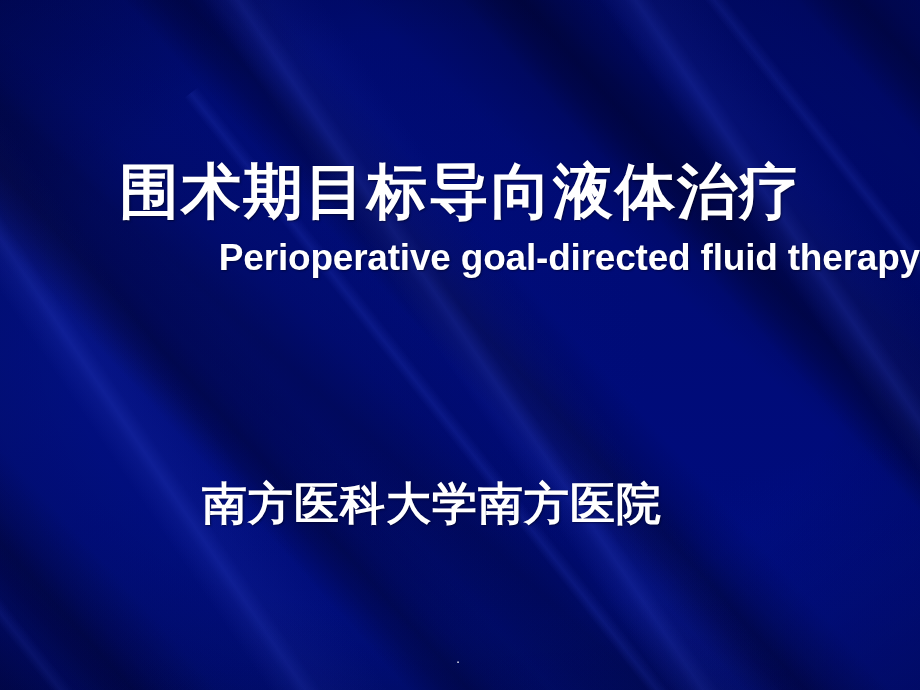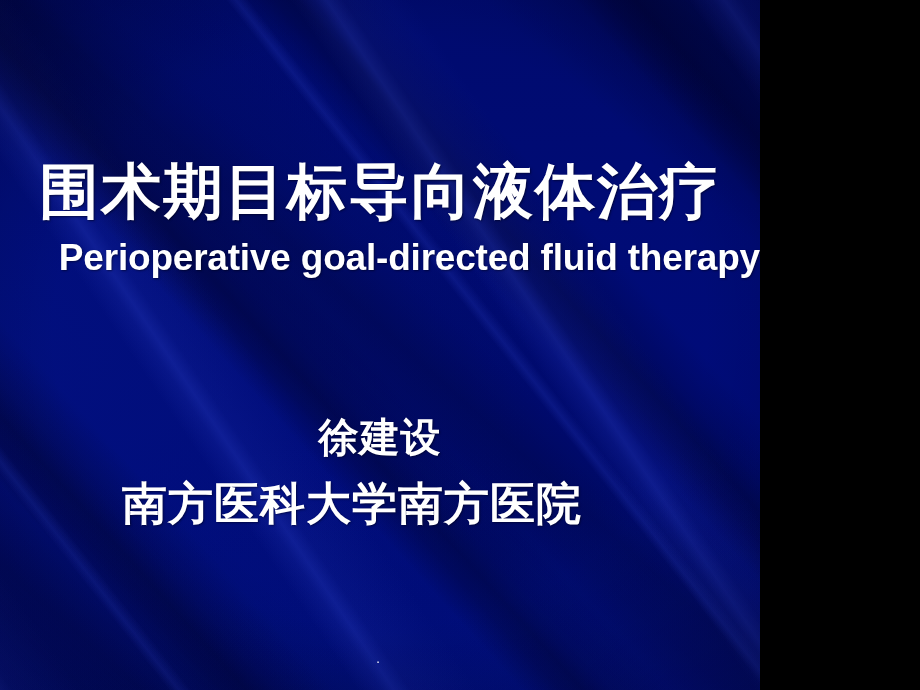--- a/index.html
+++ b/index.html
@@ -3,21 +3,21 @@
 <meta charset="utf-8">
 <style>
   html, body {
     margin: 0;
     padding: 0;
     background: #000000;
   }
 
   #slide {
     position: relative;
-    width: 760px;
+    width: 920px;
     height: 690px;
     overflow: hidden;
     background: #4c1d95;
     font-family: "Liberation Sans", "DejaVu Sans", sans-serif;
     user-select: none;
   }
 
   
 
   .bg-layer {
@@ -225,20 +225,19 @@
     <div class="bg-streaks"></div>
   </div>
   <div class="bg-vignette"></div>
 
   <div class="content">
 
     <div class="title-cn">围术期目标导向液体治疗</div>
 
     <div class="title-en">Perioperative goal-directed fluid therapy</div>
 
-    <div class="author">徐建设</div>
 
     <div class="affiliation">南方医科大学南方医院</div>
 
     <div class="footer-mark">.</div>
 
   </div>
 </div>
 
 </body></html>

